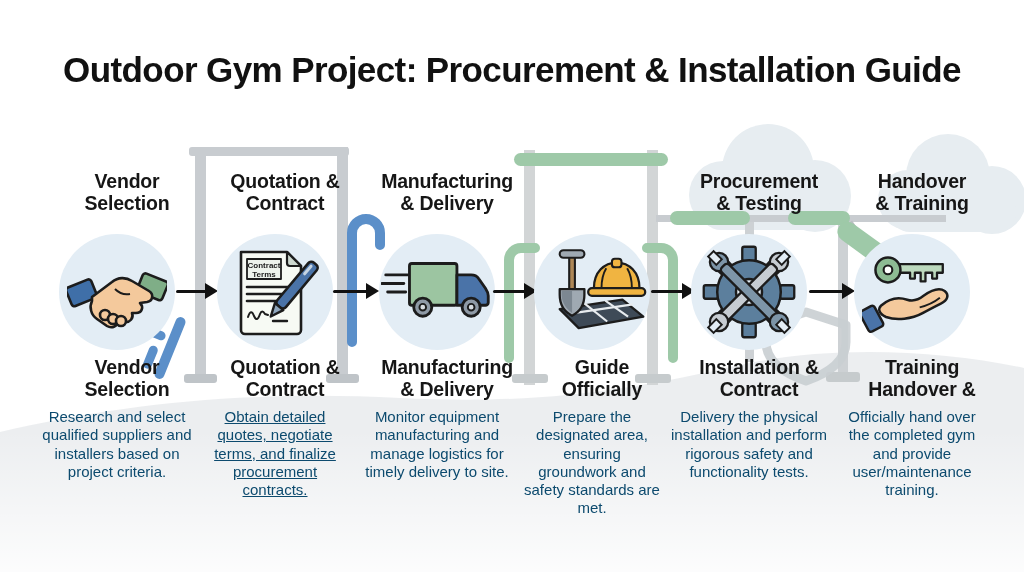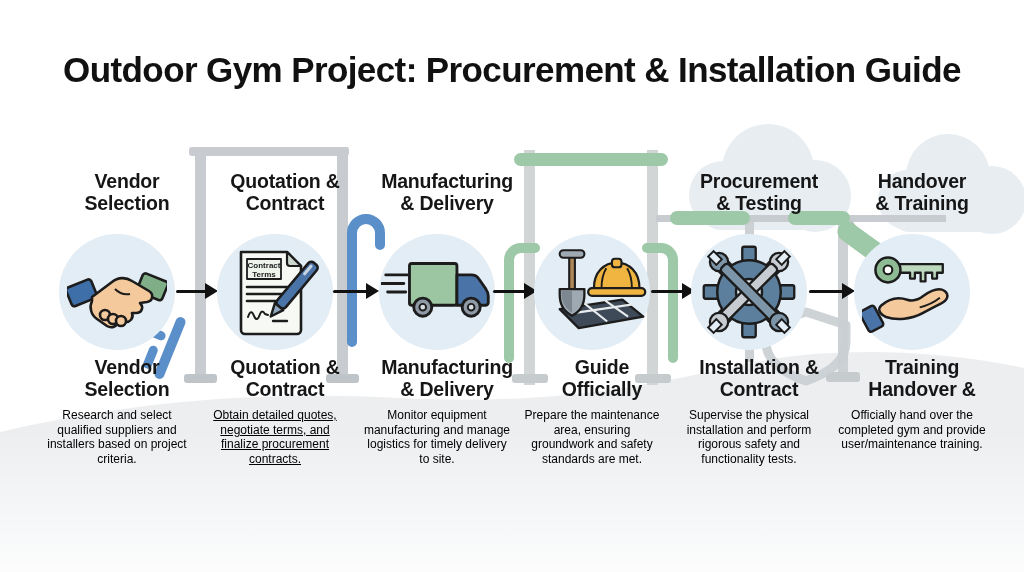--- a/index.html
+++ b/index.html
@@ -20,21 +20,21 @@
   .top-label{top:10px;}
   .heading{top:196px;}
   .top-label span,.heading span{display:block;}
   .icon-circle{
     position:absolute;top:74px;left:50%;margin-left:-58px;width:116px;height:116px;
     border-radius:50%;background:var(--circle_bg,#e3edf5);
     display:flex;align-items:center;justify-content:center;
   }
   .desc{
     position:absolute;top:248px;left:0;right:0;margin:0 auto;
-    font-size:12px;line-height:1.22;color:#000000;
+    font-size:15px;line-height:1.22;color:#0c4a6e;
   }
   .c0{left:28px;width:178px;}  .c0 .desc{width:152px;}
   .c1{left:186px;width:178px;} .c1 .desc{width:142px;text-decoration:underline;}
   .c2{left:348px;width:178px;} .c2 .desc{width:152px;}
   .c3{left:503px;width:178px;} .c3 .desc{width:136px;}
   .c4{left:660px;width:178px;} .c4 .desc{width:156px;}
   .c5{left:822px;width:180px;} .c5 .desc{width:152px;}
   .arrow{position:absolute;top:283px;height:16px;z-index:2;}
   .arrow .shaft{
     position:absolute;left:0;right:11px;top:6.5px;height:3.5px;
@@ -244,21 +244,21 @@
           <path fill="none" stroke-width="2" d="M75 21 c-3 5 -5 13 -5 21"></path>
           <path fill="none" stroke-width="2" d="M97 21 c3 5 5 13 5 21"></path>
           <rect x="56" y="42" width="60" height="8" rx="4" fill="var(--hat_orange,#f0b441)" stroke-width="2.4"></rect>
         </g>
       </svg>
     </div>
     <h3 class="heading">
       <span>Guide</span>
       <span>Officially</span>
     </h3>
-    <p class="desc">Prepare the maintenance area, ensuring groundwork and safety standards are met.</p>
+    <p class="desc">Prepare the designated area, ensuring groundwork and safety standards are met.</p>
   </section>
 
   <div class="arrow a4">
       <span class="shaft"></span>
       <span class="head"></span>
     </div>
 
   <section class="column c4">
     <h3 class="top-label">
       <span>Procurement</span>
@@ -293,21 +293,21 @@
             <circle cx="54" cy="98" r="9.5" fill="var(--wrench_steel,#7d95a8)" stroke-width="2.4"></circle>
             <rect x="50" y="98" width="8" height="12" fill="var(--circle_bg,#e3edf5)" stroke-width="2"></rect>
           </g>
         </g>
       </svg>
     </div>
     <h3 class="heading">
       <span>Installation &amp;</span>
       <span>Contract</span>
     </h3>
-    <p class="desc">Supervise the physical installation and perform rigorous safety and functionality tests.</p>
+    <p class="desc">Delivery the physical installation and perform rigorous safety and functionality tests.</p>
   </section>
 
   <div class="arrow a5">
       <span class="shaft"></span>
       <span class="head"></span>
     </div>
 
   <section class="column c5">
     <h3 class="top-label">
       <span>Handover</span>

